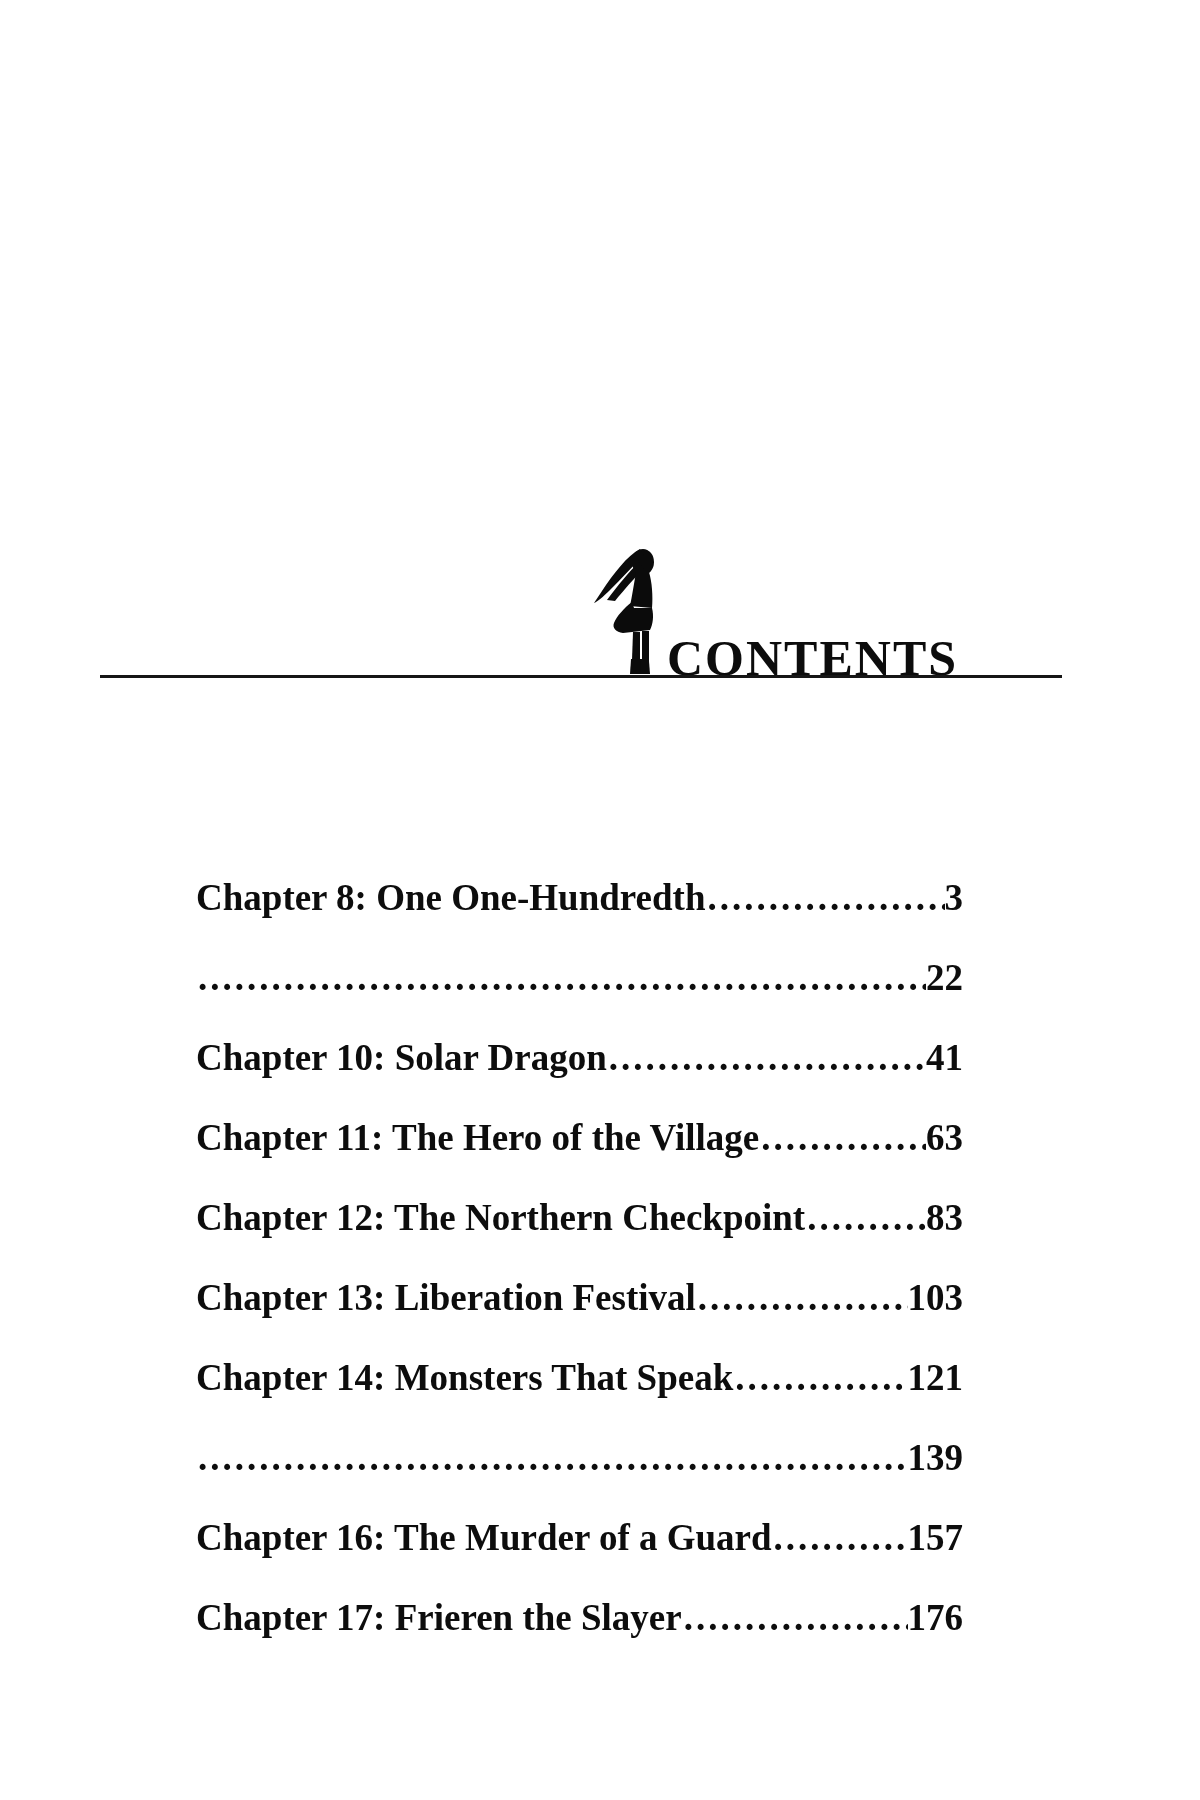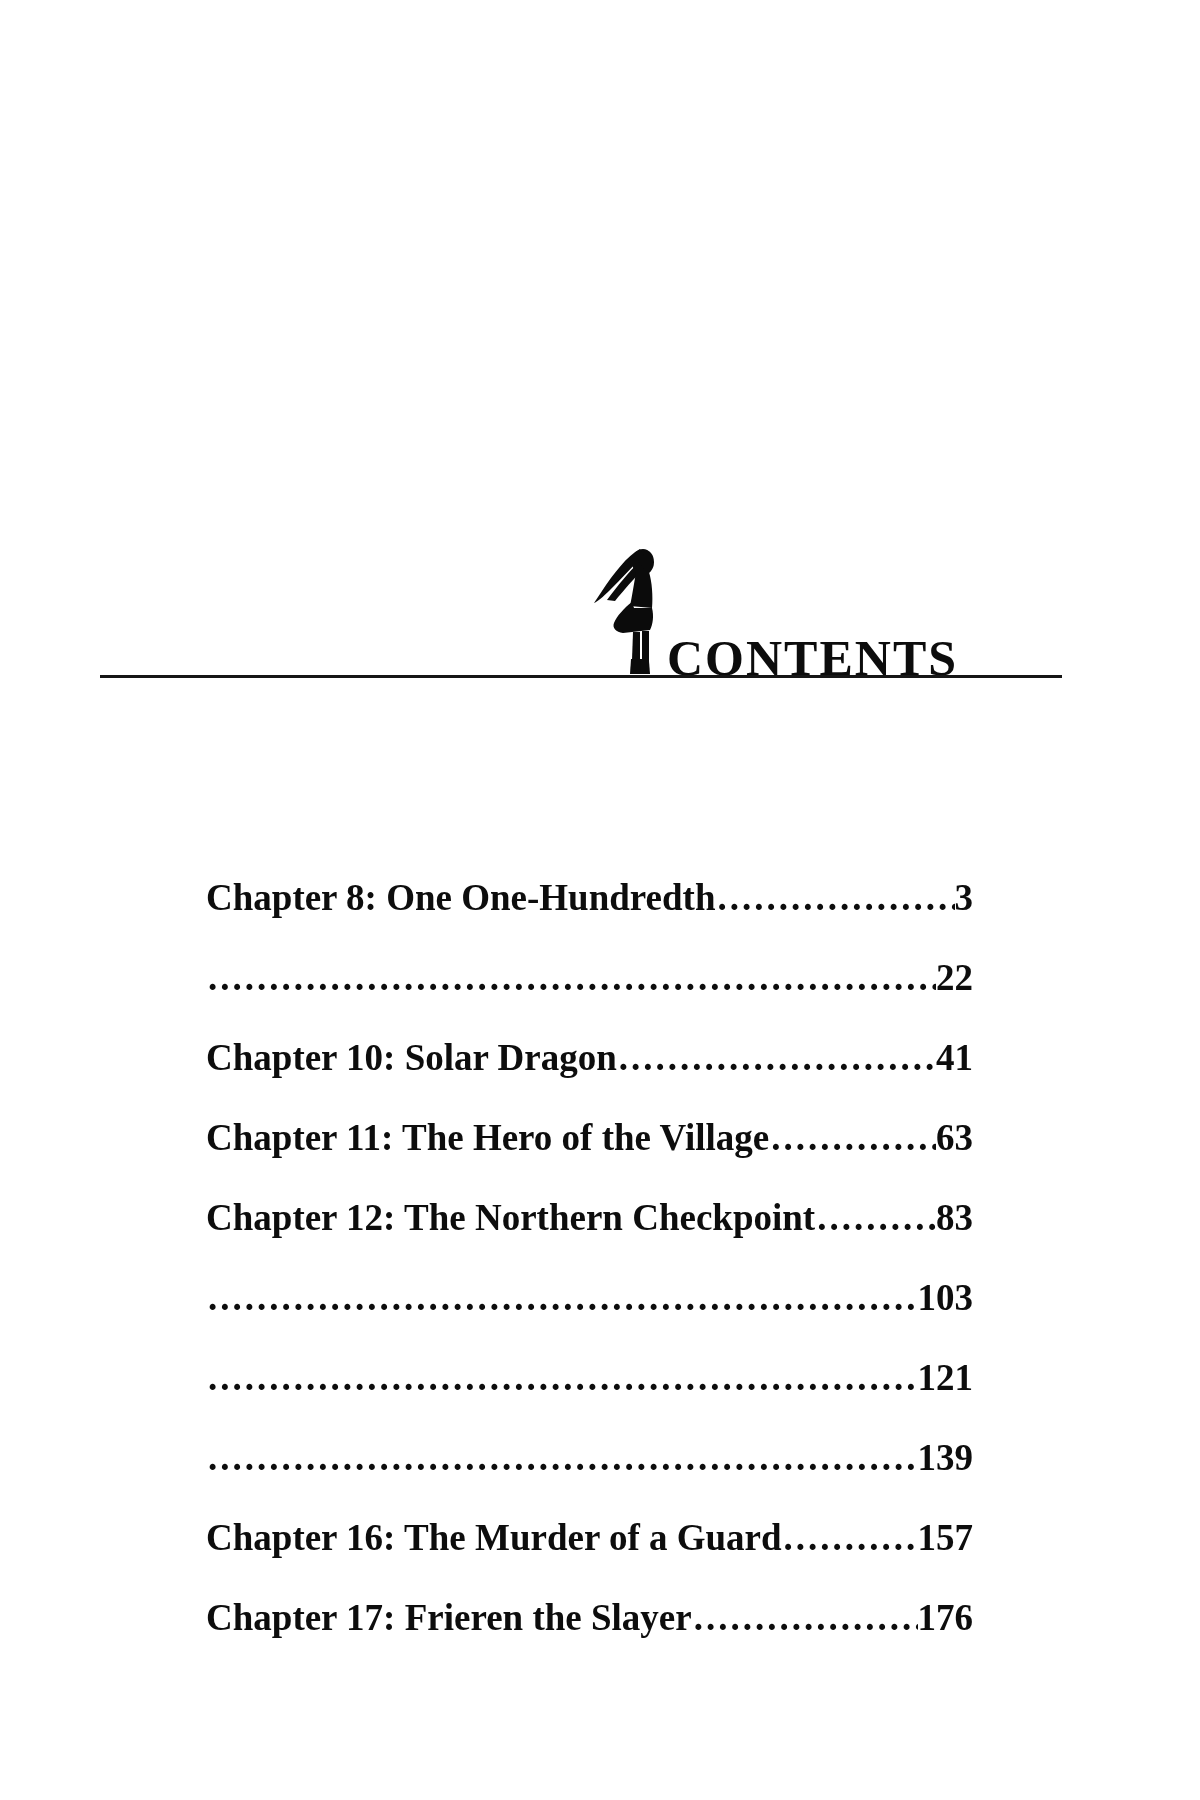--- a/index.html
+++ b/index.html
@@ -40,21 +40,21 @@
     font-size: 50px;
     line-height: 1;
     font-weight: 700;
     letter-spacing: 2px;
     color: #0c0c0c;
     white-space: nowrap;
   }
   
   .toc-list {
     position: absolute;
-    left: 206px;
+    left: 196px;
     top: 826px;
     width: 767px;
   }
   .toc-row {
     display: flex;
     align-items: baseline;
     height: 80px;
     font-size: 37px;
     font-weight: 700;
     line-height: 48px;
@@ -125,24 +125,26 @@
         <span class="toc-label">Chapter 11: The Hero of the Village</span>
         <span class="toc-dots">..........................................................................................</span>
         <span class="toc-page">63</span>
       </div>
       <div class="toc-row">
         <span class="toc-label">Chapter 12: The Northern Checkpoint</span>
         <span class="toc-dots">..........................................................................................</span>
         <span class="toc-page">83</span>
       </div>
       <div class="toc-row">
+        <span class="toc-label">Chapter 13: Liberation Festival</span>
         <span class="toc-dots">..........................................................................................</span>
         <span class="toc-page">103</span>
       </div>
       <div class="toc-row">
+        <span class="toc-label">Chapter 14: Monsters That Speak</span>
         <span class="toc-dots">..........................................................................................</span>
         <span class="toc-page">121</span>
       </div>
       <div class="toc-row">
         <span class="toc-dots">..........................................................................................</span>
         <span class="toc-page">139</span>
       </div>
       <div class="toc-row">
         <span class="toc-label">Chapter 16: The Murder of a Guard</span>
         <span class="toc-dots">..........................................................................................</span>

